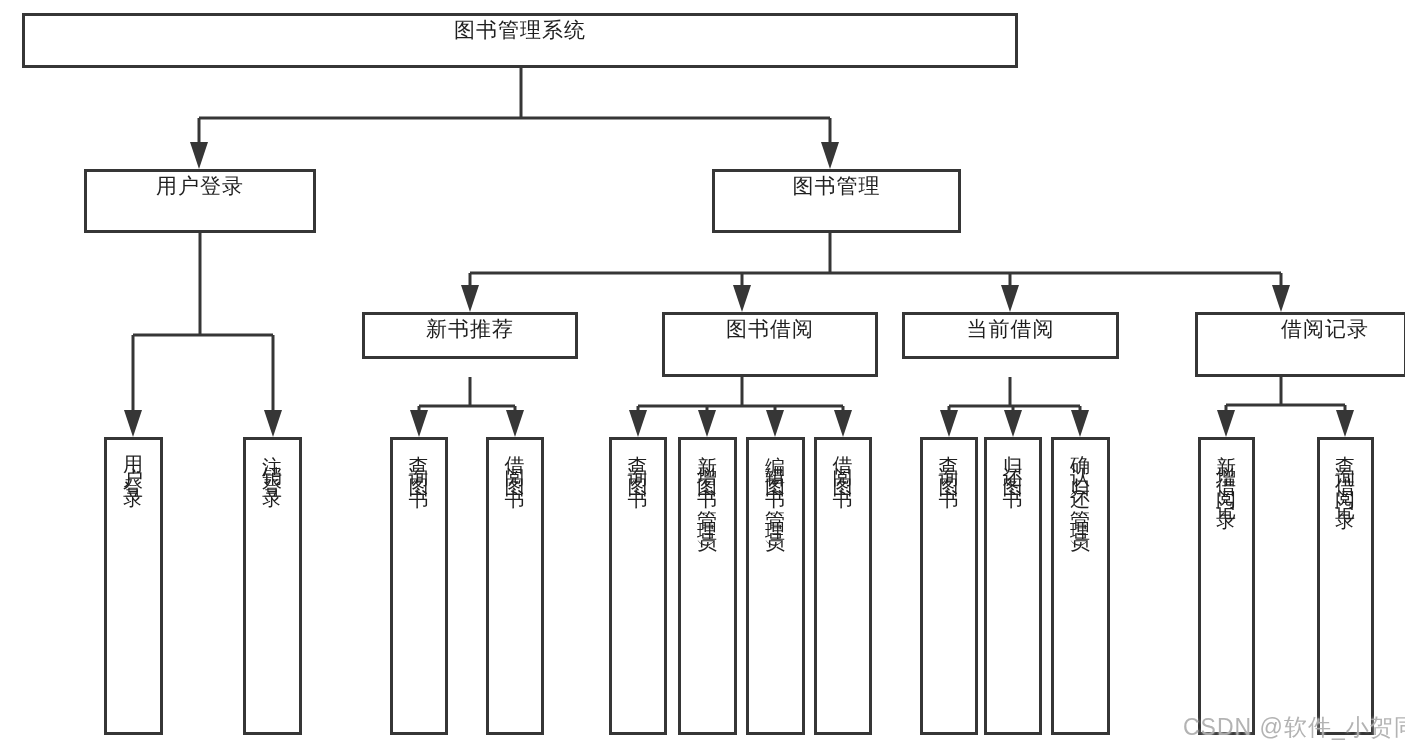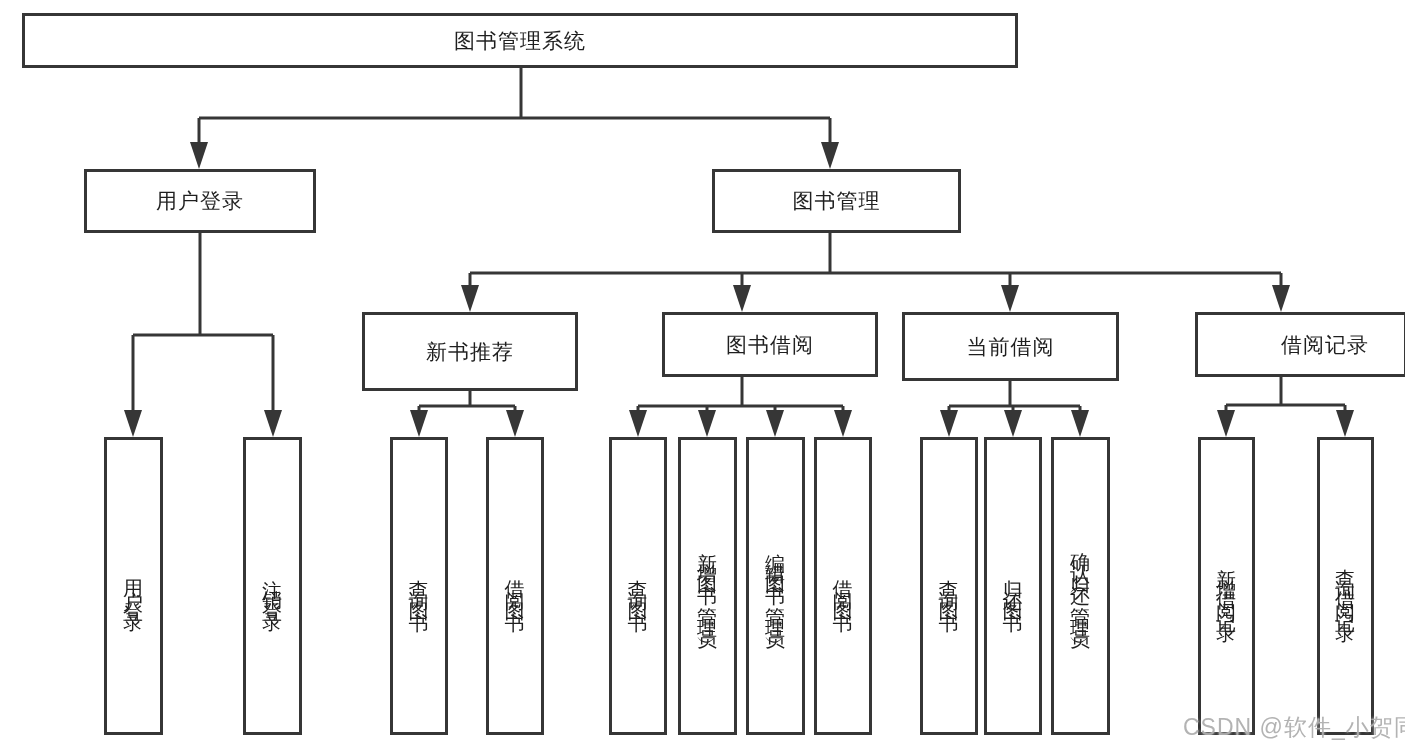--- a/index.html
+++ b/index.html
@@ -3,36 +3,36 @@
 <meta charset="utf-8">
 <style>
   html,body{margin:0;padding:0;background:#fff;}
   #canvas{
     position:relative;width:1405px;height:747px;background:#fff;overflow:hidden;
     font-family:"Liberation Sans","DejaVu Sans",sans-serif;color:#1f1f1f;
   }
   #wires{position:absolute;left:0;top:0;z-index:1;}
   .node{
     position:absolute;box-sizing:border-box;background:#fff;border:3px solid #363636;
-    display:flex;align-items:center;justify-content:center;z-index:2;
+    display:flex;align-items:flex-start;justify-content:center;z-index:2;
   }
   .hlabel{font-size:21px;letter-spacing:1px;white-space:nowrap;}
   .vnode span{
     writing-mode:vertical-rl;text-orientation:mixed;
     font-size:20px;letter-spacing:11px;line-height:1;white-space:nowrap;
   }
   
   .n-root{left:22px;top:13px;width:996px;height:55px;}
   
   .n-userlogin{left:84px;top:169px;width:232px;height:64px;}
   .n-bookmgmt{left:712px;top:169px;width:249px;height:64px;}
   
-  .n-newbook{left:362px;top:312px;width:216px;height:79px;}
+  .n-newbook{left:362px;top:312px;width:216px;height:47px;}
   .n-borrowmod{left:634px;top:312px;width:216px;height:65px;margin-left:28px;}
-  .n-current{left:902px;top:312px;width:217px;height:69px;}
+  .n-current{left:902px;top:312px;width:217px;height:47px;}
   .n-records{left:1195px;top:312px;width:212px;height:65px;padding-left:48px;}
   
   .lf{top:437px;width:59px;height:298px;}
   .lf1{left:104px;} .lf2{left:243px;}
   .lf3{left:390px;width:58px;} .lf4{left:486px;width:58px;}
   .lf5{left:609px;width:58px;} .lf6{left:678px;} .lf7{left:746px;} .lf8{left:814px;width:58px;}
   .lf9{left:920px;width:58px;} .lf10{left:984px;width:58px;} .lf11{left:1051px;}
   .lf12{left:1198px;width:57px;} .lf13{left:1317px;width:57px;}
   .watermark{
     position:absolute;left:1183px;top:712px;z-index:3;font-size:23px;

